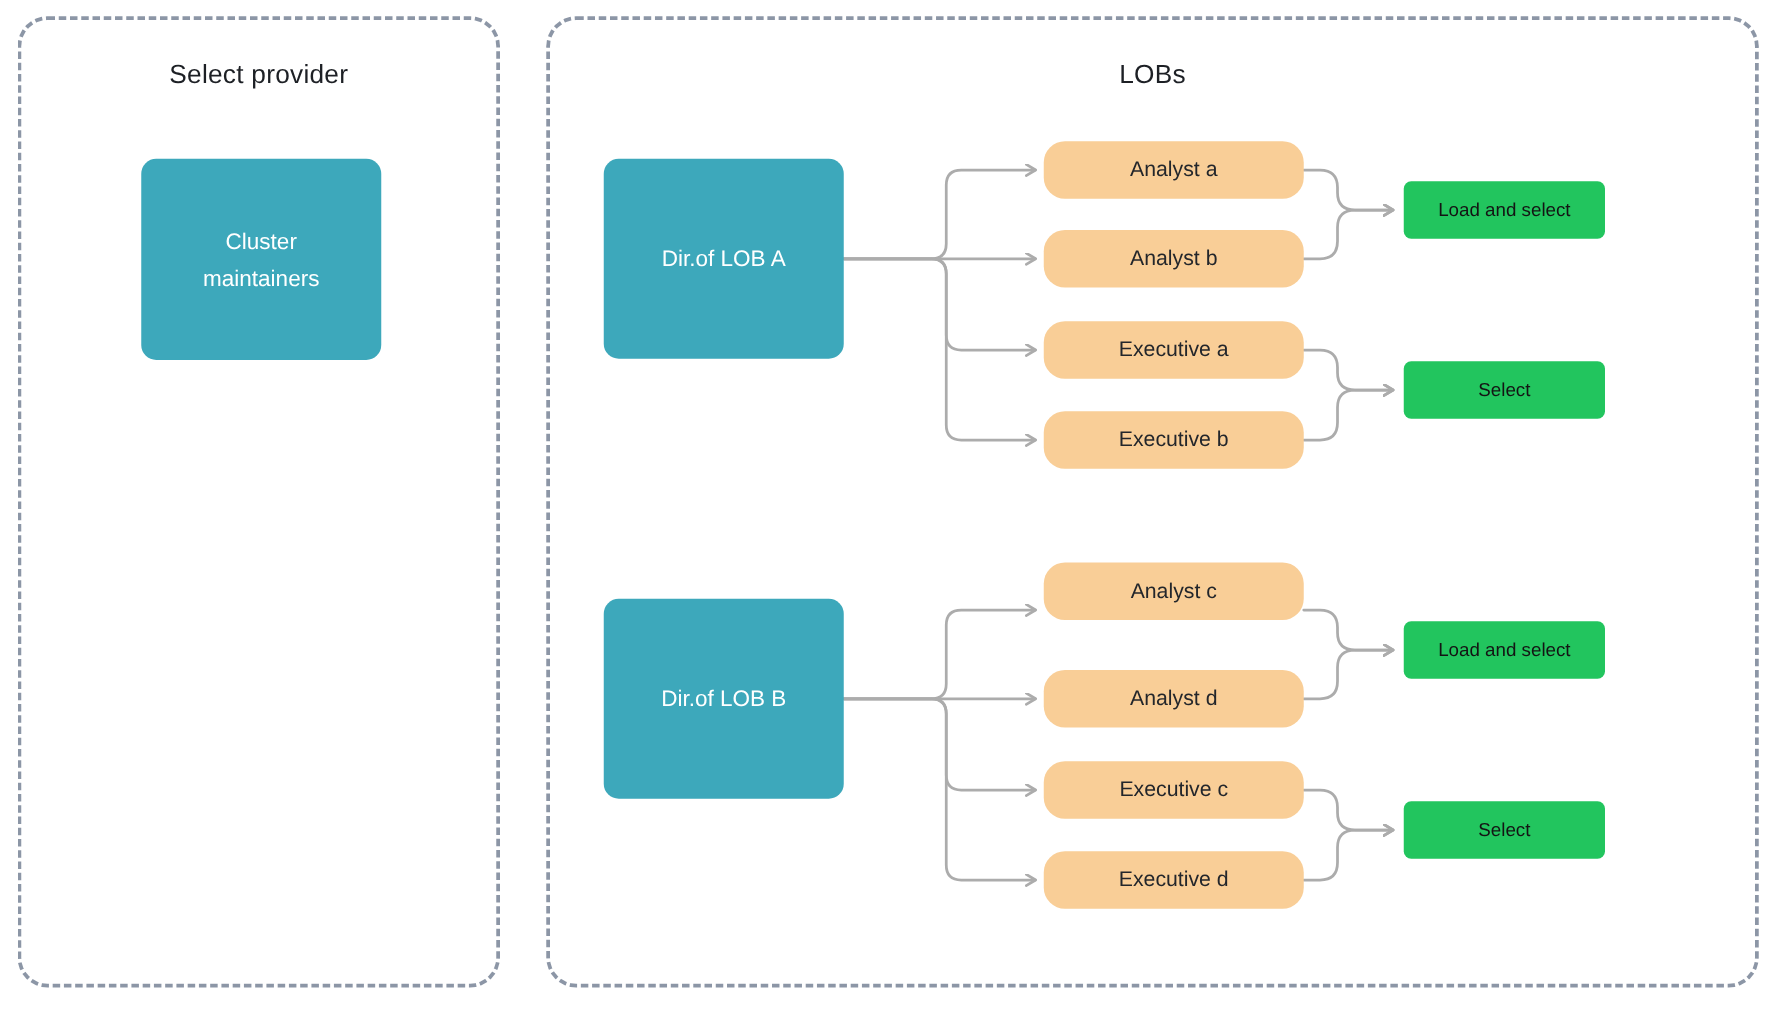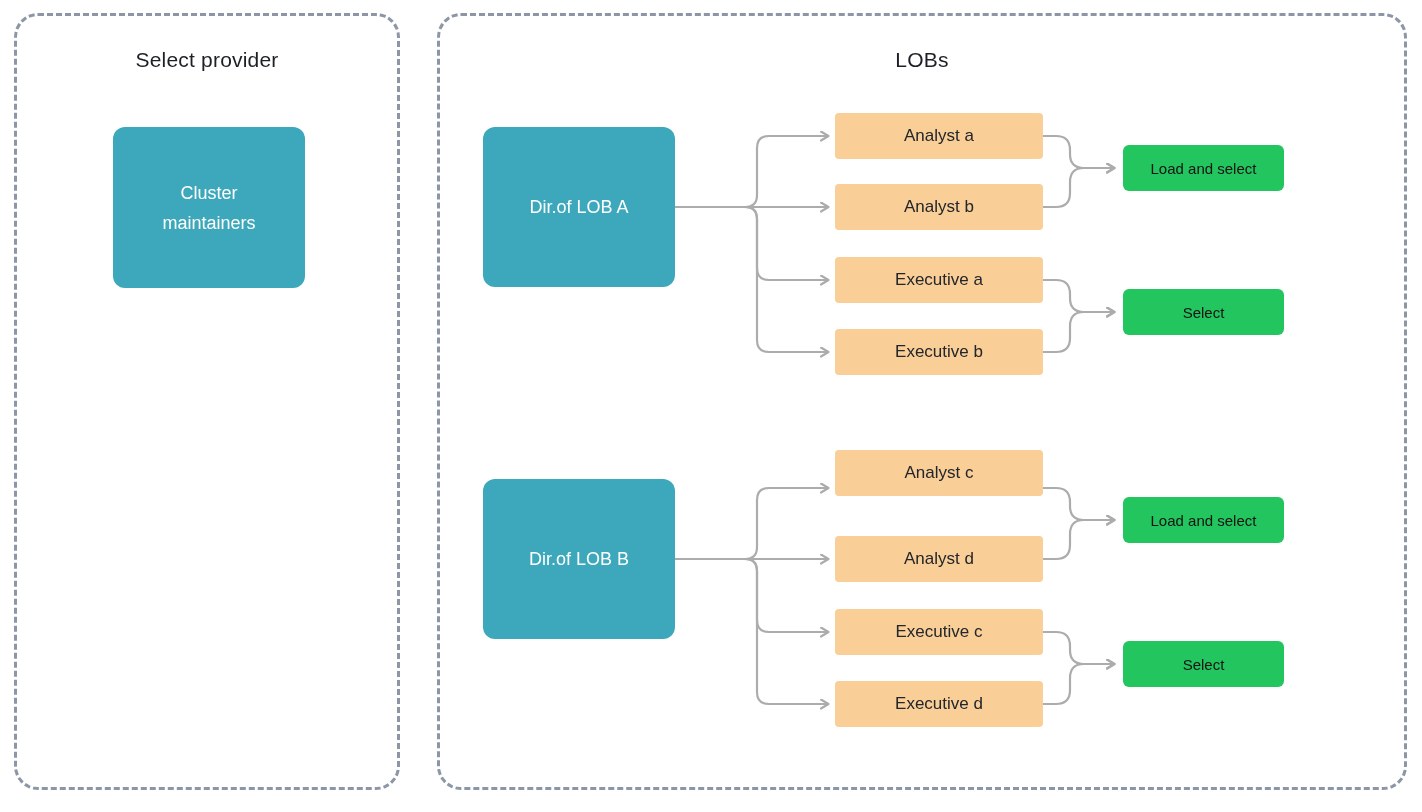--- a/index.html
+++ b/index.html
@@ -40,21 +40,21 @@
   .node-teal {
     background: #3DA8BB;
     color: #ffffff;
     border-radius: 12px;
     font-size: 18px;
     line-height: 30px;
   }
   .node-orange {
     background: #F9CE97;
     color: #23262B;
-    border-radius: 4px;
+    border-radius: 17px;
     font-size: 17px;
   }
   .node-yellow {
     background: #22c55e;
     color: #141414;
     border-radius: 6px;
     font-size: 15px;
   }
   .wrap-pad { padding: 0 38px; }
   svg.connectors {

